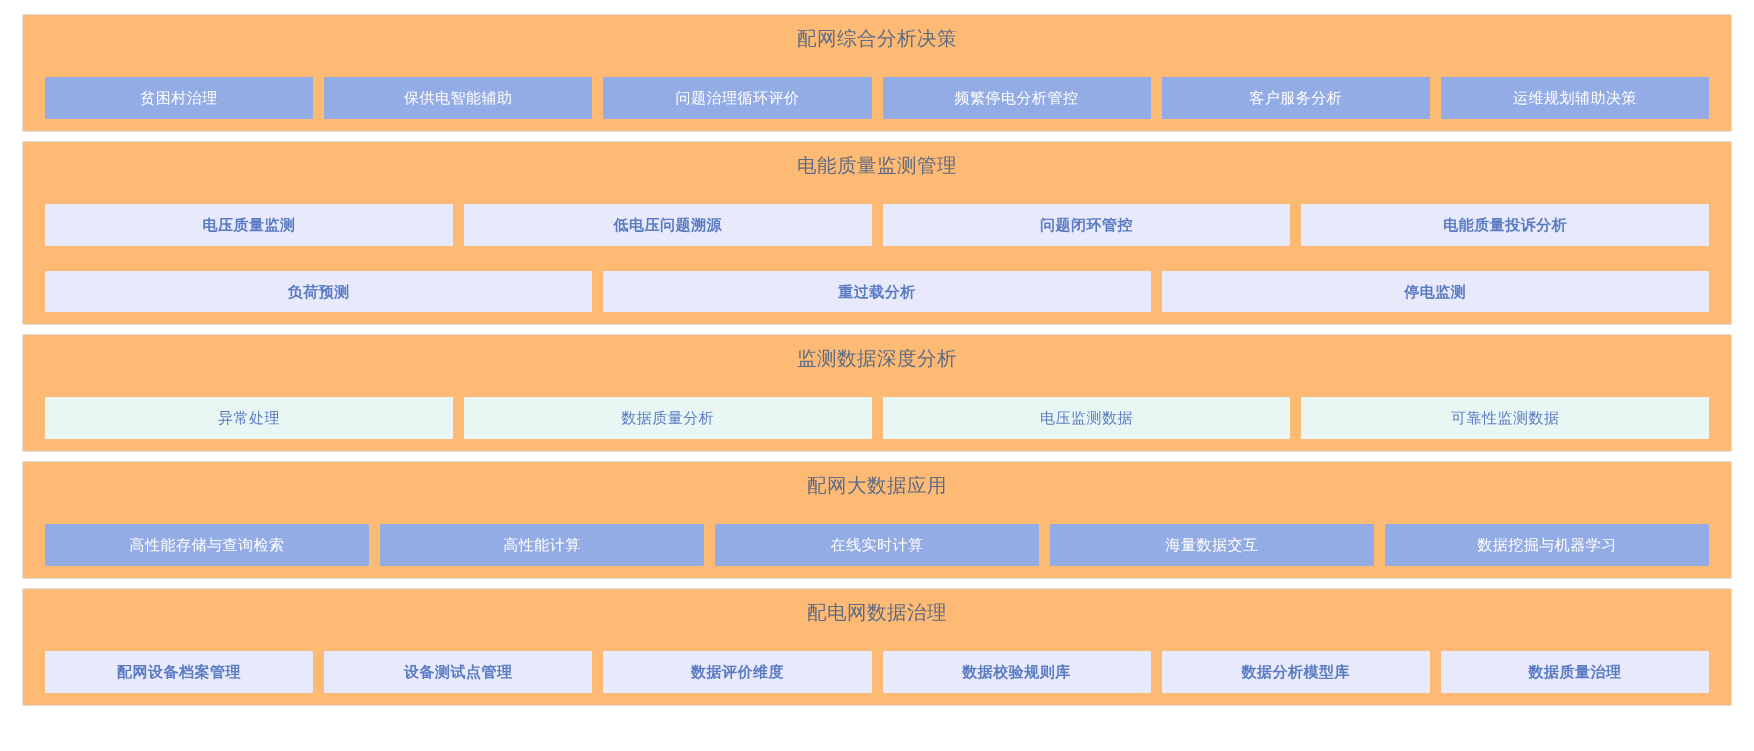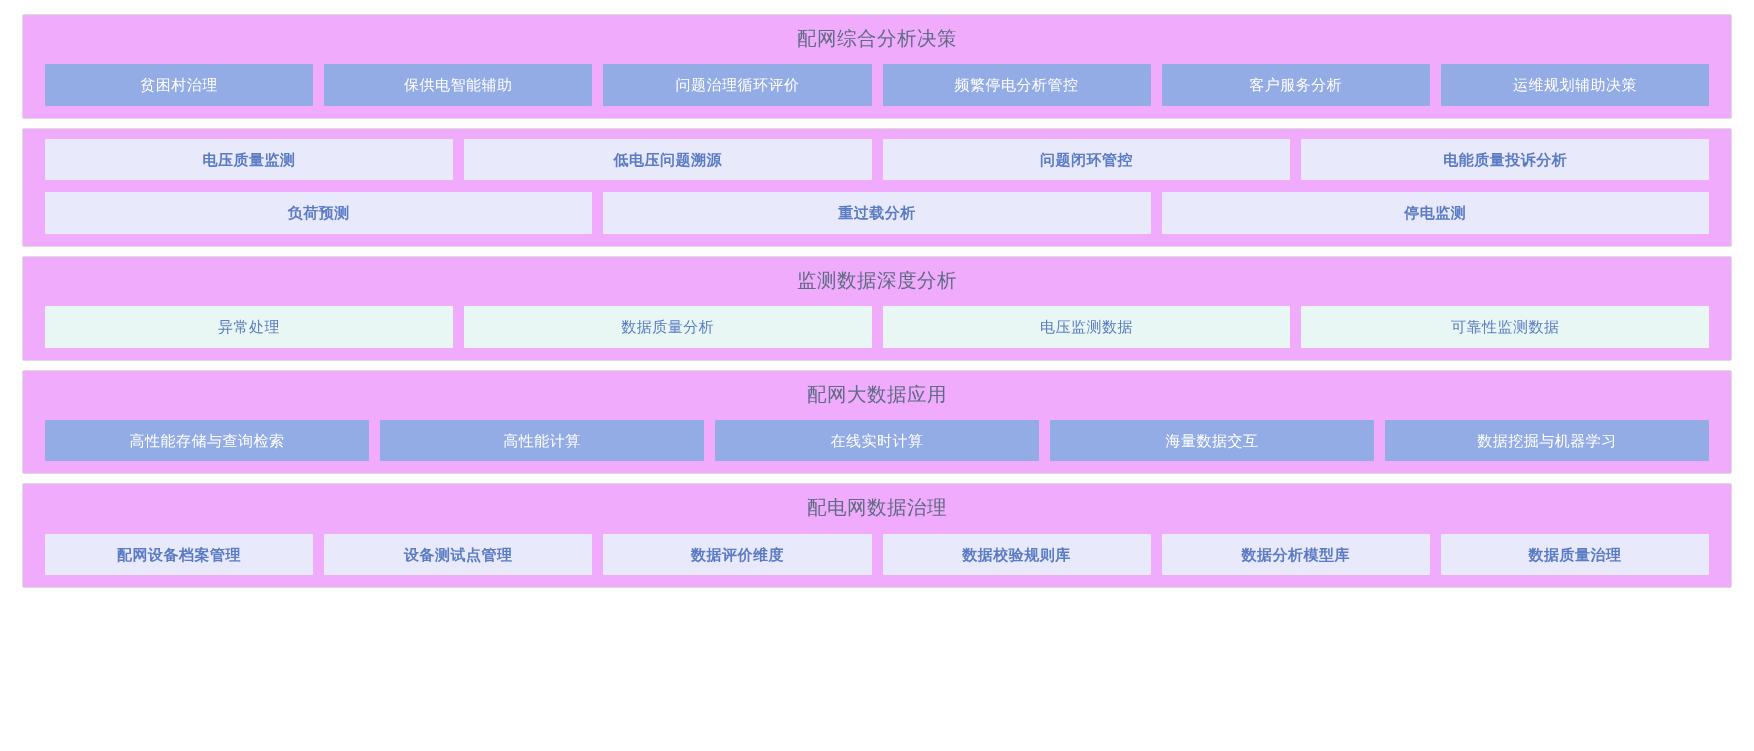--- a/index.html
+++ b/index.html
@@ -14,25 +14,25 @@
     position: relative;
     background: #ffffff;
     padding: 14px 22px 8px 22px;
     display: flex;
     flex-direction: column;
     gap: 9px;
   }
   .section {
     border: 1px solid #dcdcdc;
     border-radius: 2px;
-    background: #f0abfc;
+    background: #fdba74;
     padding: 10px 22px 12px 22px;
     display: flex;
     flex-direction: column;
-    gap: 12px;
+    gap: 25px;
   }
   .section-title {
     text-align: center;
     font-size: 19.5px;
     color: #5f6b84;
     line-height: 1.35;
     letter-spacing: 0.5px;
     font-weight: 400;
     padding-bottom: 1px;
   }
@@ -81,20 +81,21 @@
       <div class="row">
         <div class="chip solid">贫困村治理</div>
         <div class="chip solid">保供电智能辅助</div>
         <div class="chip solid">问题治理循环评价</div>
         <div class="chip solid">频繁停电分析管控</div>
         <div class="chip solid">客户服务分析</div>
         <div class="chip solid">运维规划辅助决策</div>
       </div>
     </div>
     <div class="section sec-2">
+      <div class="section-title">电能质量监测管理</div>
       <div class="row">
         <div class="chip lavender">电压质量监测</div>
         <div class="chip lavender">低电压问题溯源</div>
         <div class="chip lavender">问题闭环管控</div>
         <div class="chip lavender">电能质量投诉分析</div>
       </div>
       <div class="row">
         <div class="chip lavender">负荷预测</div>
         <div class="chip lavender">重过载分析</div>
         <div class="chip lavender">停电监测</div>

